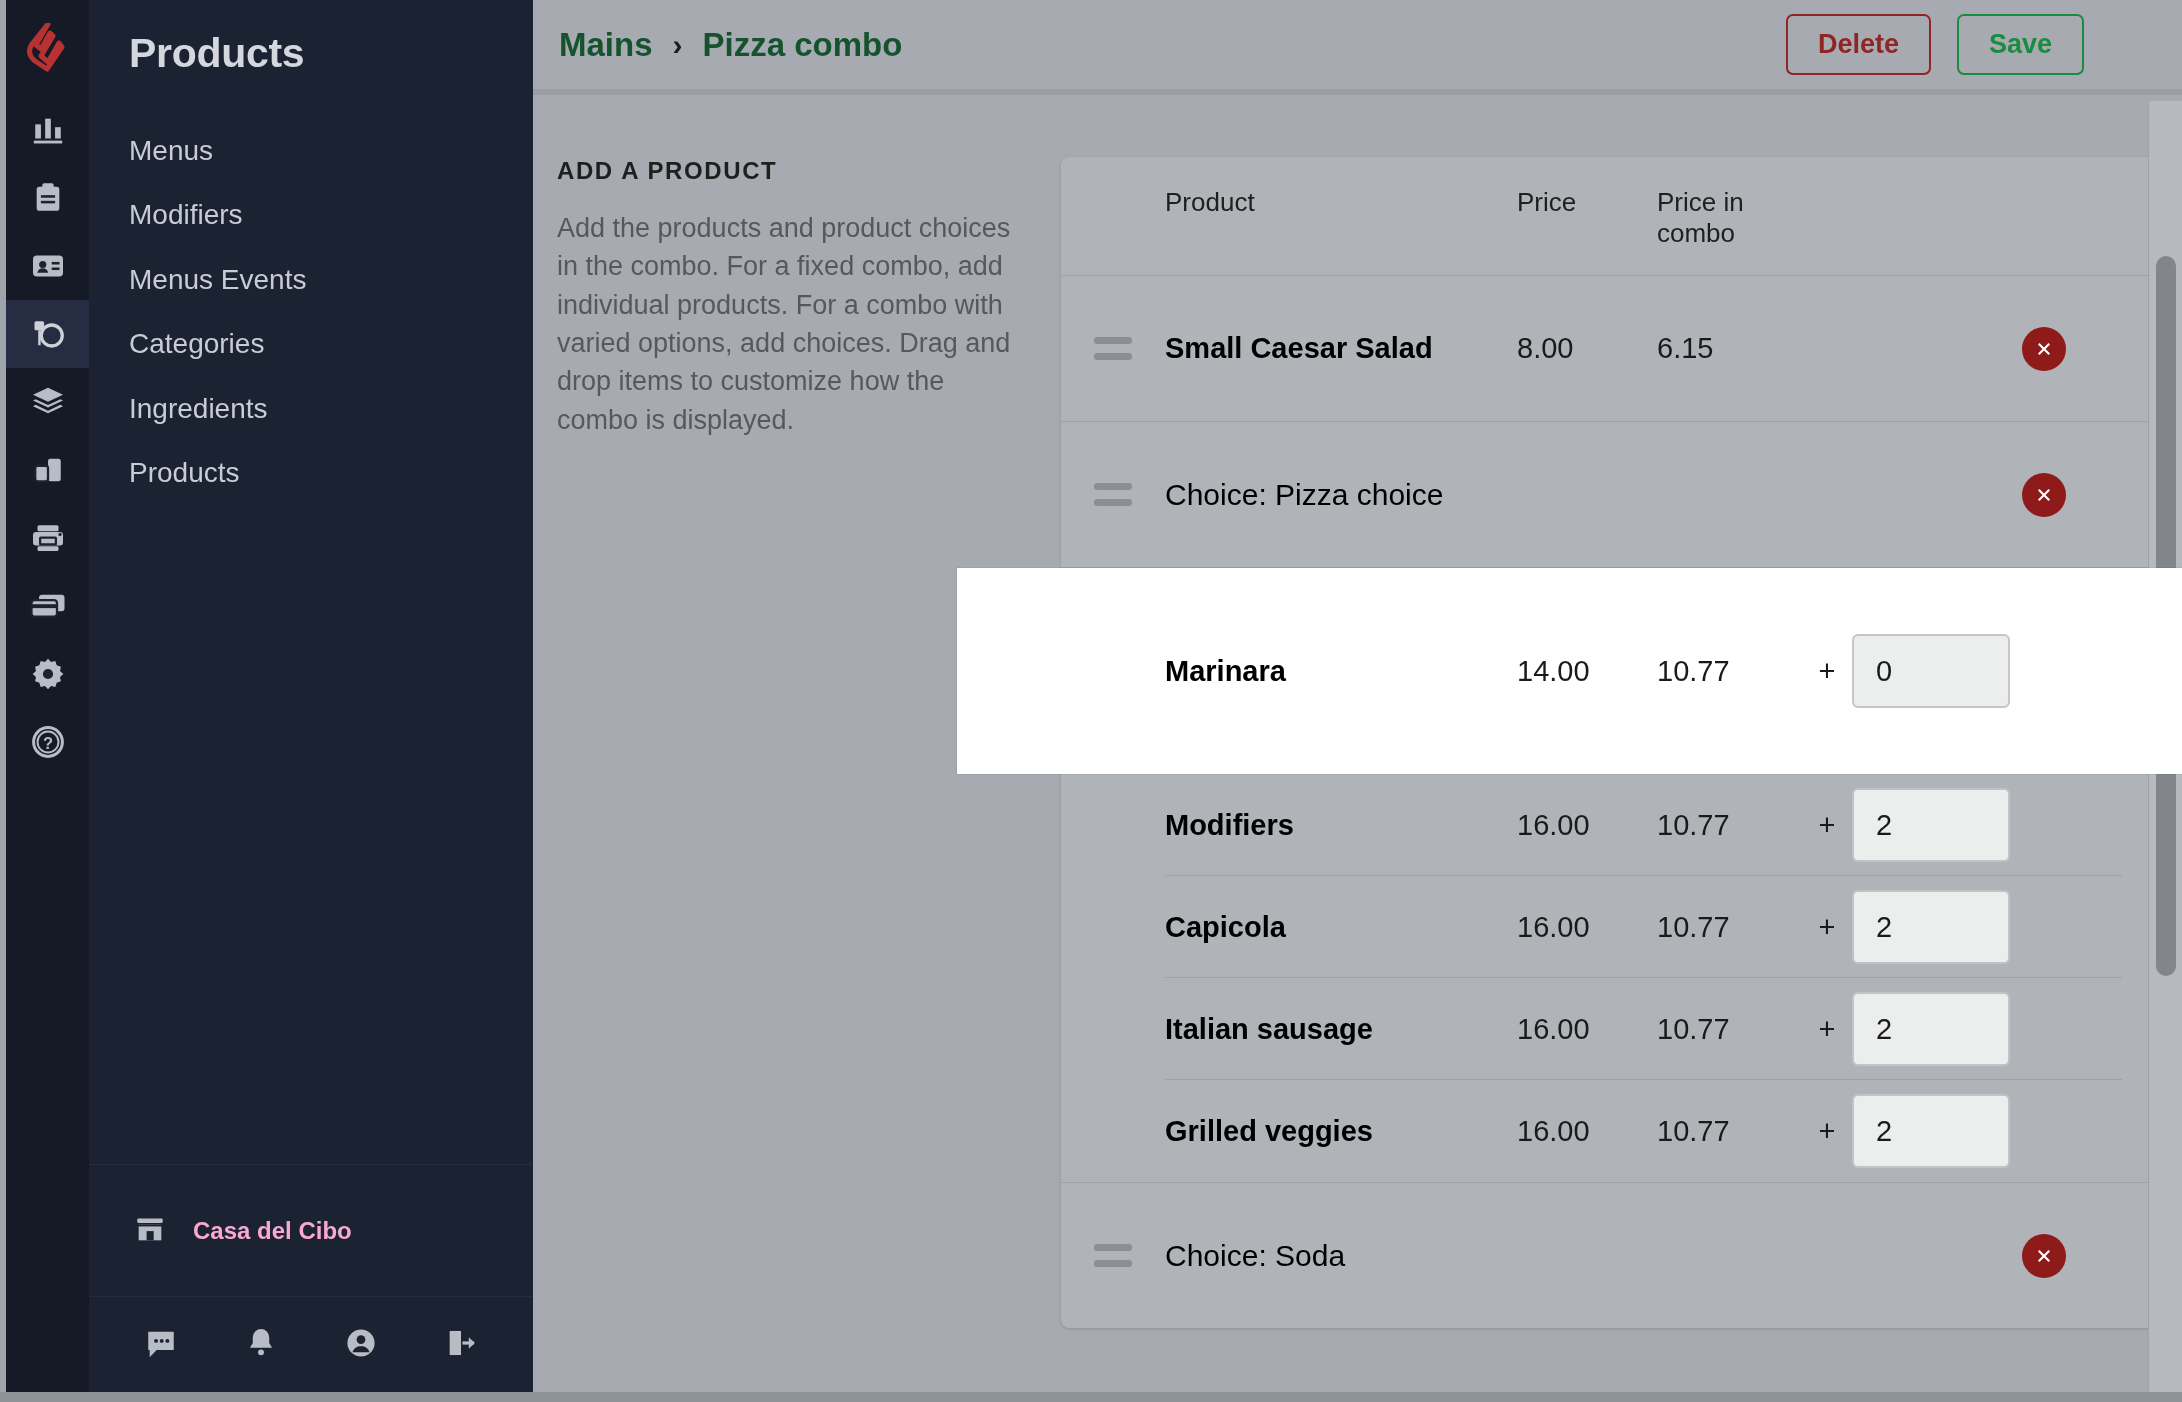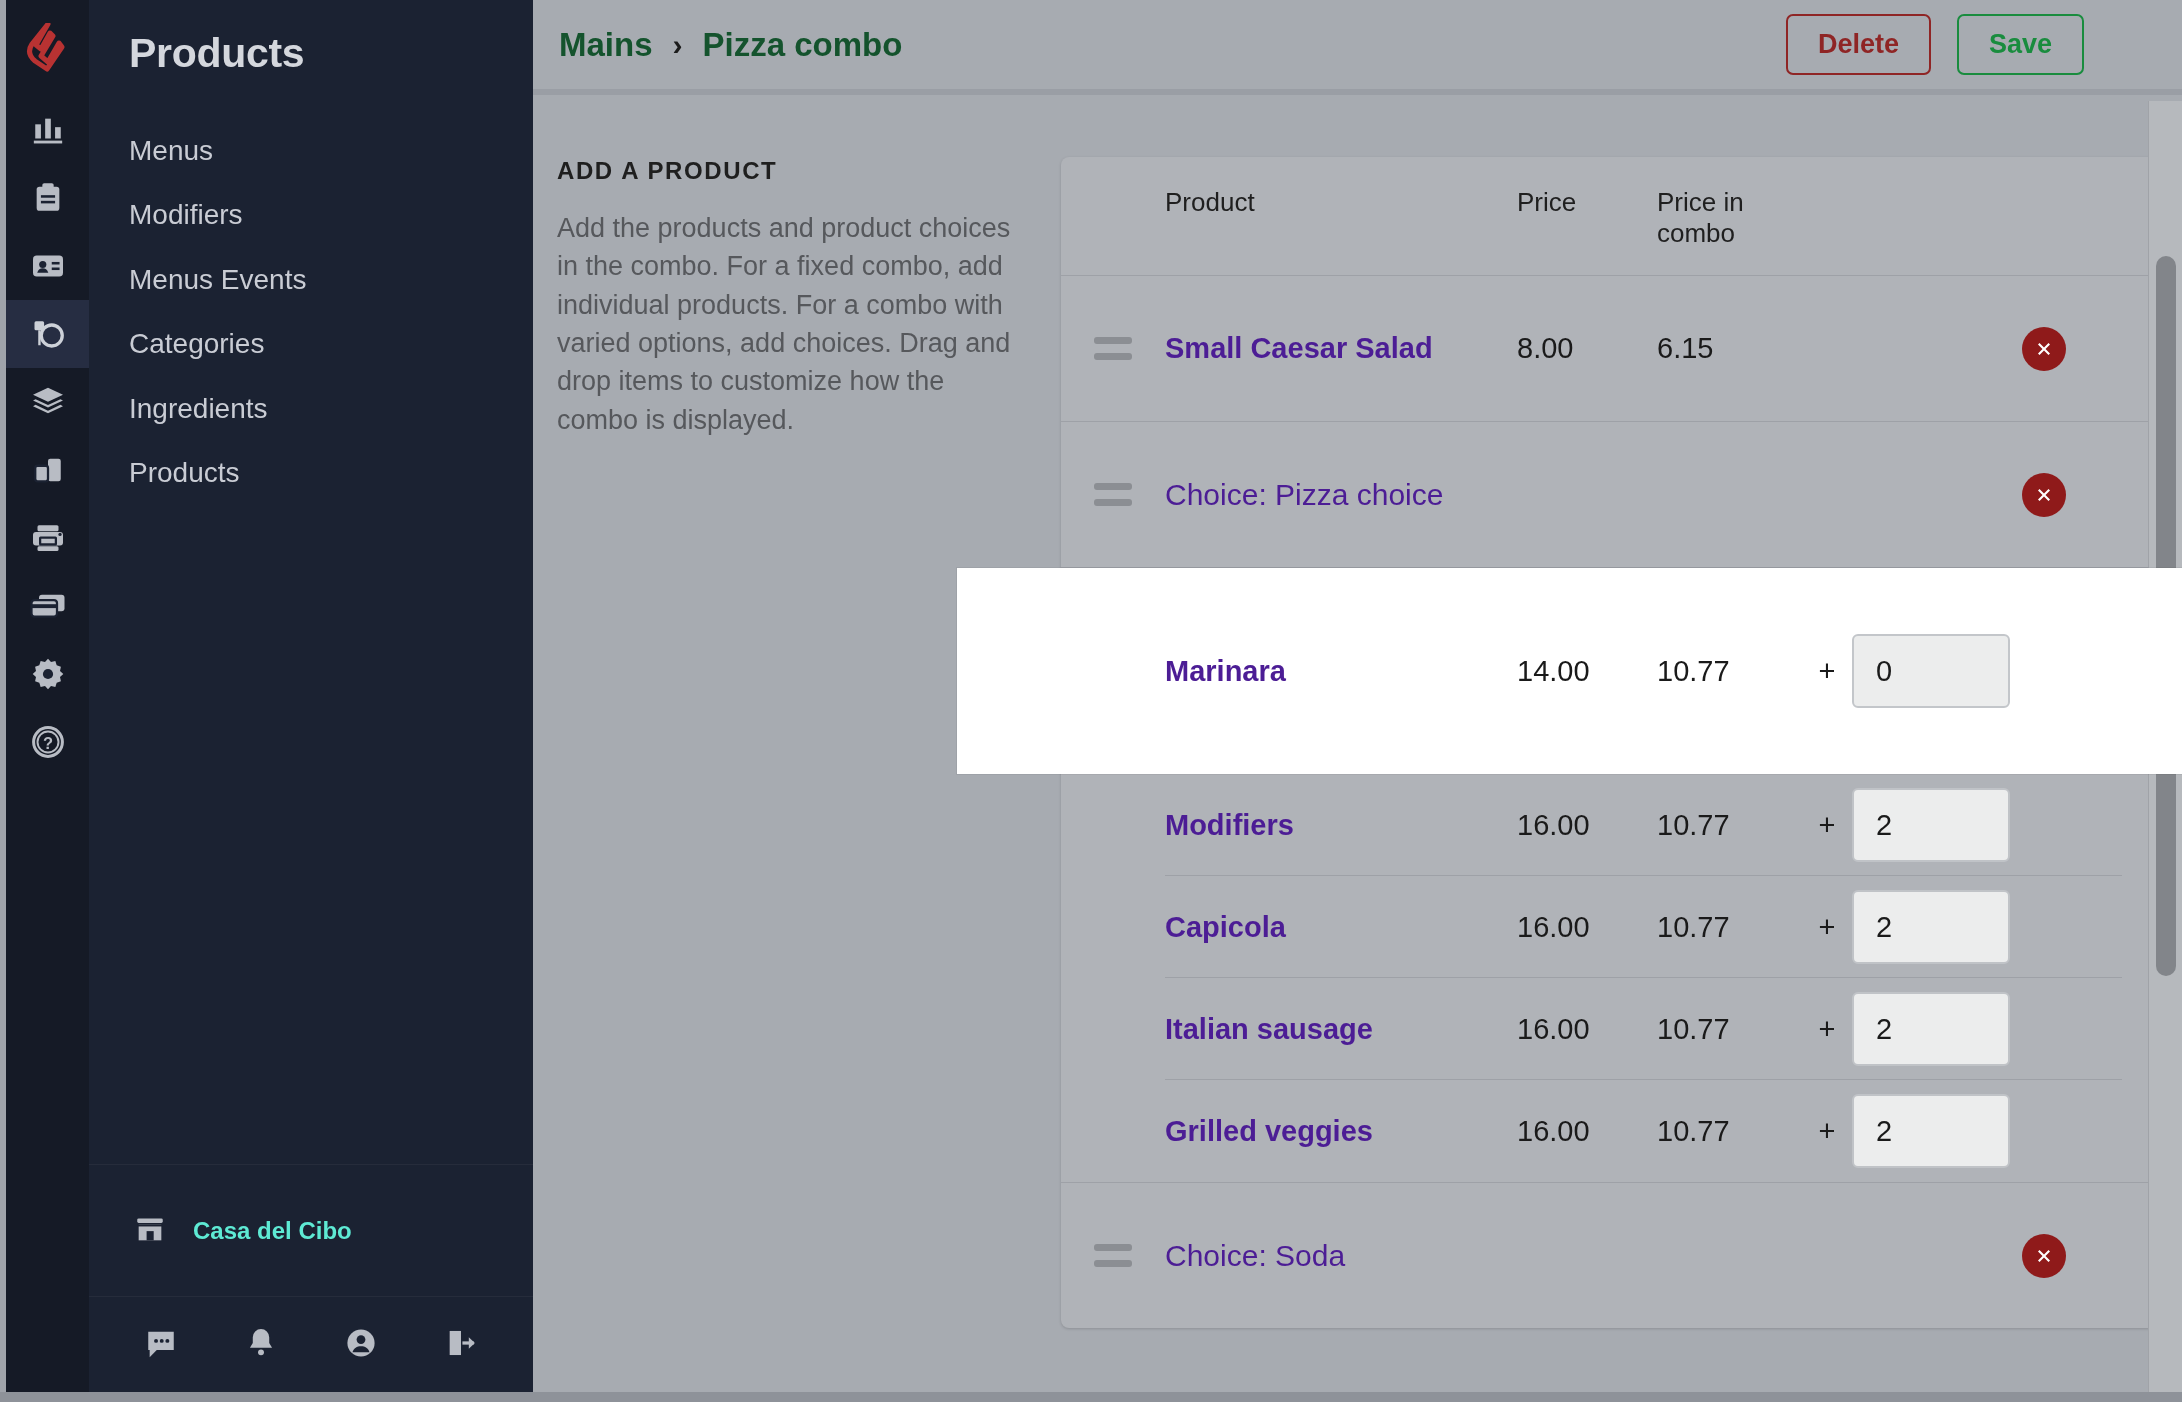--- a/index.html
+++ b/index.html
@@ -69,21 +69,21 @@
     font-weight: 400;
   }
   .store-row {
     border-top: 1px solid #262c3b;
     height: 132px;
     display: flex;
     align-items: center;
     padding-left: 44px;
     gap: 26px;
   }
-  .store-name { font-size: 24px; color: #5eead4; font-weight: 600; }
+  .store-name { font-size: 24px; color: #f9a8d4; font-weight: 600; }
   .bottom-bar {
     border-top: 1px solid #262c3b;
     height: 96px;
     display: flex;
     align-items: center;
     justify-content: space-around;
     padding: 0 22px;
   }
 
   
@@ -190,21 +190,21 @@
     display: flex;
     align-items: center;
     min-height: 146px;
     border-bottom: 1px solid #9ea1a7;
     position: relative;
   }
   .row:last-child { border-bottom: none; }
   .row-name {
     font-size: 29px;
     font-weight: 700;
-    color: #4c1d95;
+    color: #000000;
   }
   .row-val {
     font-size: 29px;
     color: #1a1a1a;
     font-weight: 400;
   }
   .plus-sign { font-size: 29px; color: #1a1a1a; }
 
   
   .child-rows { background: transparent; }

